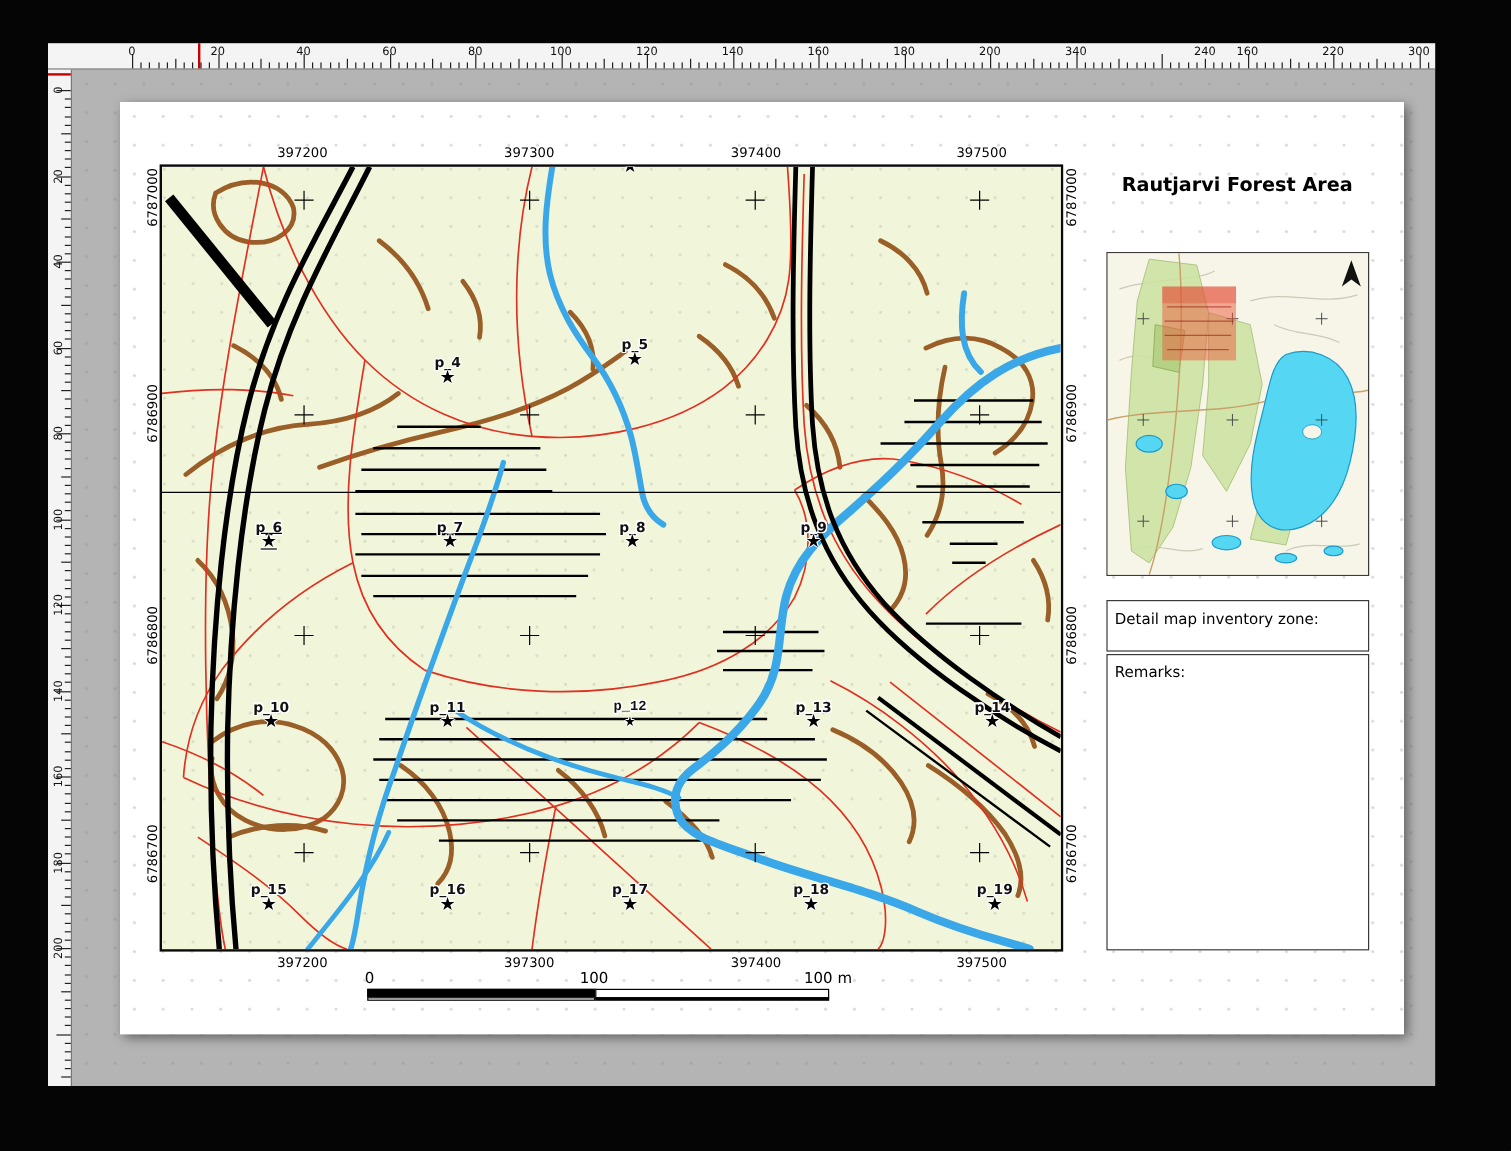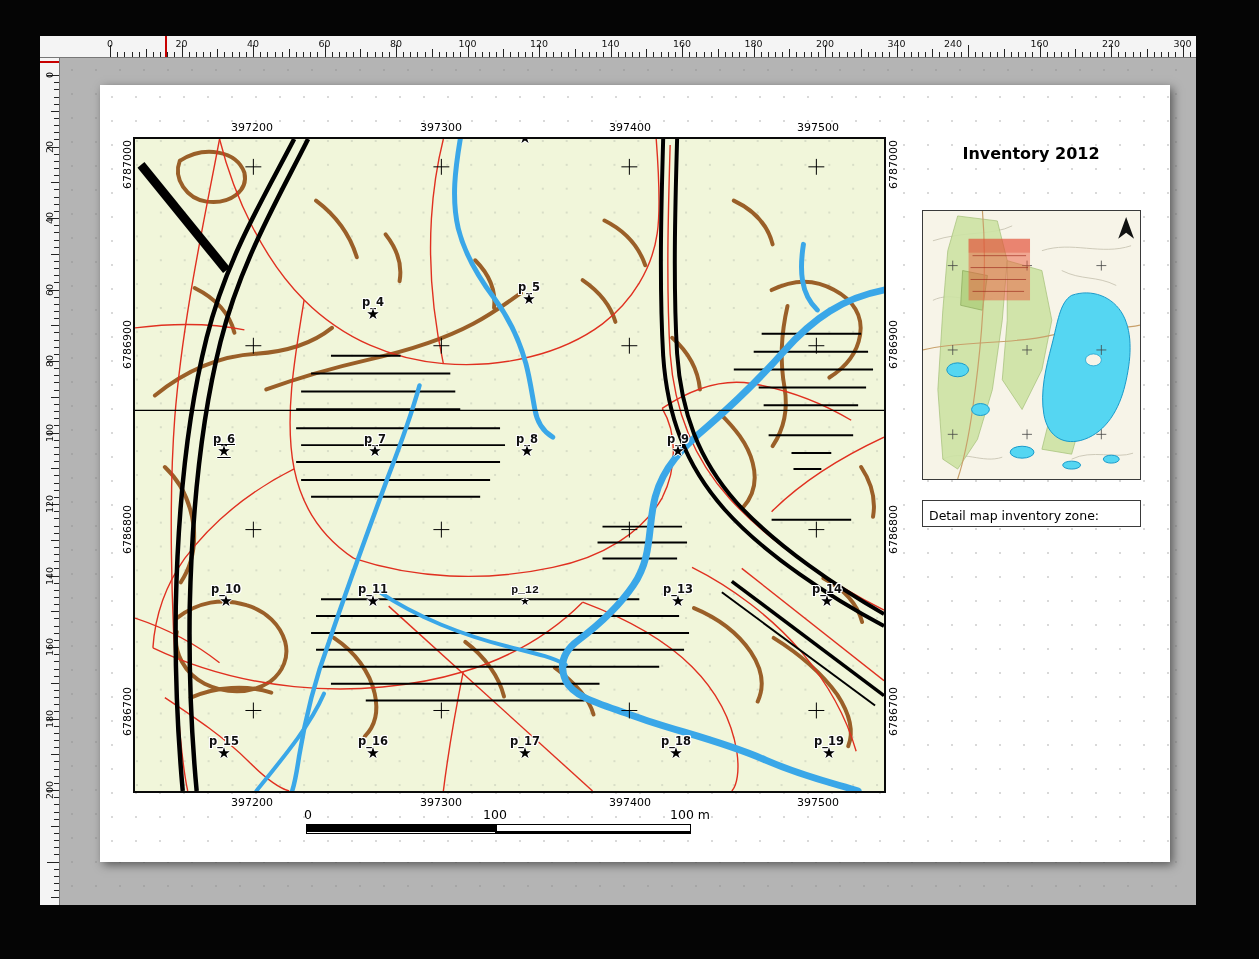--- a/index.html
+++ b/index.html
@@ -32,21 +32,21 @@
 
   
   .grid-layer{position:absolute;left:0;top:0;right:0;bottom:0;pointer-events:none;}
   .grid-num{position:absolute;font-size:11px;color:#000;transform:translateX(-50%);white-space:nowrap;}
   .grid-num-v{position:absolute;font-size:11px;color:#000;width:60px;text-align:center;transform:rotate(-90deg);white-space:nowrap;}
 
   
   #title-item{position:absolute;left:790px;top:58px;width:282px;text-align:center;font-size:16px;font-weight:bold;color:#000;line-height:1.35;}
   #overview-item{position:absolute;left:822px;top:125px;width:219px;height:270px;border:1px solid #3a3a3a;background:#f7f4e8;box-sizing:border-box;}
   #overview-item svg{width:100%;height:100%;display:block;}
-  #detail-box{position:absolute;left:822px;top:415px;width:219px;height:27px;border:1px solid #3a3a3a;background:#fff;box-sizing:border-box;font-size:12.5px;color:#000;padding:7px 6px;}
+  #detail-box{position:absolute;left:822px;top:415px;width:219px;height:43px;border:1px solid #3a3a3a;background:#fff;box-sizing:border-box;font-size:12.5px;color:#000;padding:7px 6px;}
   #remarks-box{position:absolute;left:822px;top:460px;width:219px;height:247px;border:1px solid #3a3a3a;background:#fff;box-sizing:border-box;font-size:12.5px;color:#000;padding:6px;}
 
   
   #scalebar{position:absolute;left:206px;top:722px;width:386px;height:34px;}
   .sb-num{position:absolute;top:0;font-size:12.5px;color:#000;transform:translateX(-50%);white-space:nowrap;}
   #sb-bar{position:absolute;top:17px;left:0;width:385px;height:12px;}
   #sb-seg1{position:absolute;left:0;top:0;width:189px;height:6px;background:#000;border:1px solid #000;box-sizing:content-box;}
   #sb-seg2{position:absolute;left:190px;top:0;width:193px;height:6px;background:#fff;border:1px solid #000;}
   #sb-seg3{position:absolute;left:0;top:7px;width:190px;height:3px;background:#fff;border:1px solid #000;box-sizing:border-box;}
   #sb-seg4{position:absolute;left:190px;top:7px;width:195px;height:3px;background:#000;}
@@ -184,21 +184,21 @@
       <div class="h-tick" style="left: 863.7px; height: 5px;"></div>
       <div class="h-tick" style="left: 870.8px; height: 5px;"></div>
       <div class="h-tick" style="left: 878px; height: 5px;"></div>
       <div class="h-tick" style="left: 885.1px; height: 5px;"></div>
       <div class="h-tick" style="left: 892.3px; height: 8px;"></div>
       <div class="h-tick" style="left: 899.4px; height: 5px;"></div>
       <div class="h-tick" style="left: 906.6px; height: 5px;"></div>
       <div class="h-tick" style="left: 913.7px; height: 5px;"></div>
       <div class="h-tick" style="left: 920.9px; height: 5px;"></div>
       <div class="h-tick" style="left: 928px; height: 12px;"></div>
-      <span class="h-num" style="left: 913px; text-align: right;">240</span>
+      <span class="h-num" style="left: 964px; text-align: right;">240</span>
       <div class="h-tick" style="left: 935.2px; height: 5px;"></div>
       <div class="h-tick" style="left: 942.3px; height: 5px;"></div>
       <div class="h-tick" style="left: 949.5px; height: 5px;"></div>
       <div class="h-tick" style="left: 956.6px; height: 5px;"></div>
       <div class="h-tick" style="left: 963.8px; height: 8px;"></div>
       <div class="h-tick" style="left: 970.9px; height: 5px;"></div>
       <div class="h-tick" style="left: 978.1px; height: 5px;"></div>
       <div class="h-tick" style="left: 985.2px; height: 5px;"></div>
       <div class="h-tick" style="left: 992.4px; height: 5px;"></div>
       <div class="h-tick" style="left: 999.5px; height: 12px;"></div>
@@ -539,21 +539,21 @@
           <span class="grid-num-v" style="left: -3px; top: 620px;">6786700</span>
         </div>
       <div id="grid-right" class="grid-layer">
           <span class="grid-num-v" style="left: 763px; top: 73px;">6787000</span>
           <span class="grid-num-v" style="left: 763px; top: 253px;">6786900</span>
           <span class="grid-num-v" style="left: 763px; top: 438px;">6786800</span>
           <span class="grid-num-v" style="left: 763px; top: 620px;">6786700</span>
         </div>
 
       <div id="title-item">
-        <div>Inventory 2012</div>
+        <div>Rautjarvi Forest Area</div>
       </div>
 
       <div id="overview-item">
         <svg viewBox="0 0 219 270" preserveAspectRatio="none">
           <rect width="219" height="270" fill="#f7f4e8"></rect>
           <g stroke="#cdc9b8" stroke-width="1" fill="none">
             <path d="M10 30 C40 20 70 25 90 15"></path>
             <path d="M120 40 C150 30 180 45 210 35"></path>
             <path d="M10 90 C30 80 50 95 70 88"></path>
             <path d="M150 250 C170 240 195 250 212 244"></path>
@@ -590,20 +590,23 @@
           <g>
             <polygon points="205,6 213,28 205,22 197,28" fill="#111"></polygon>
           </g>
         </svg>
       </div>
 
       <div id="detail-box">
         <span>Detail map inventory zone:</span>
       </div>
 
+      <div id="remarks-box">
+        <span>Remarks:</span>
+      </div>
 
       <div id="scalebar">
         <span class="sb-num" style="left:2px">0</span>
         <span class="sb-num" style="left:189px">100</span>
         <span class="sb-num" style="left:384px">100 m</span>
         <div id="sb-bar">
           <div id="sb-seg1"></div>
           <div id="sb-seg2"></div>
           <div id="sb-seg3"></div>
           <div id="sb-seg4"></div>

